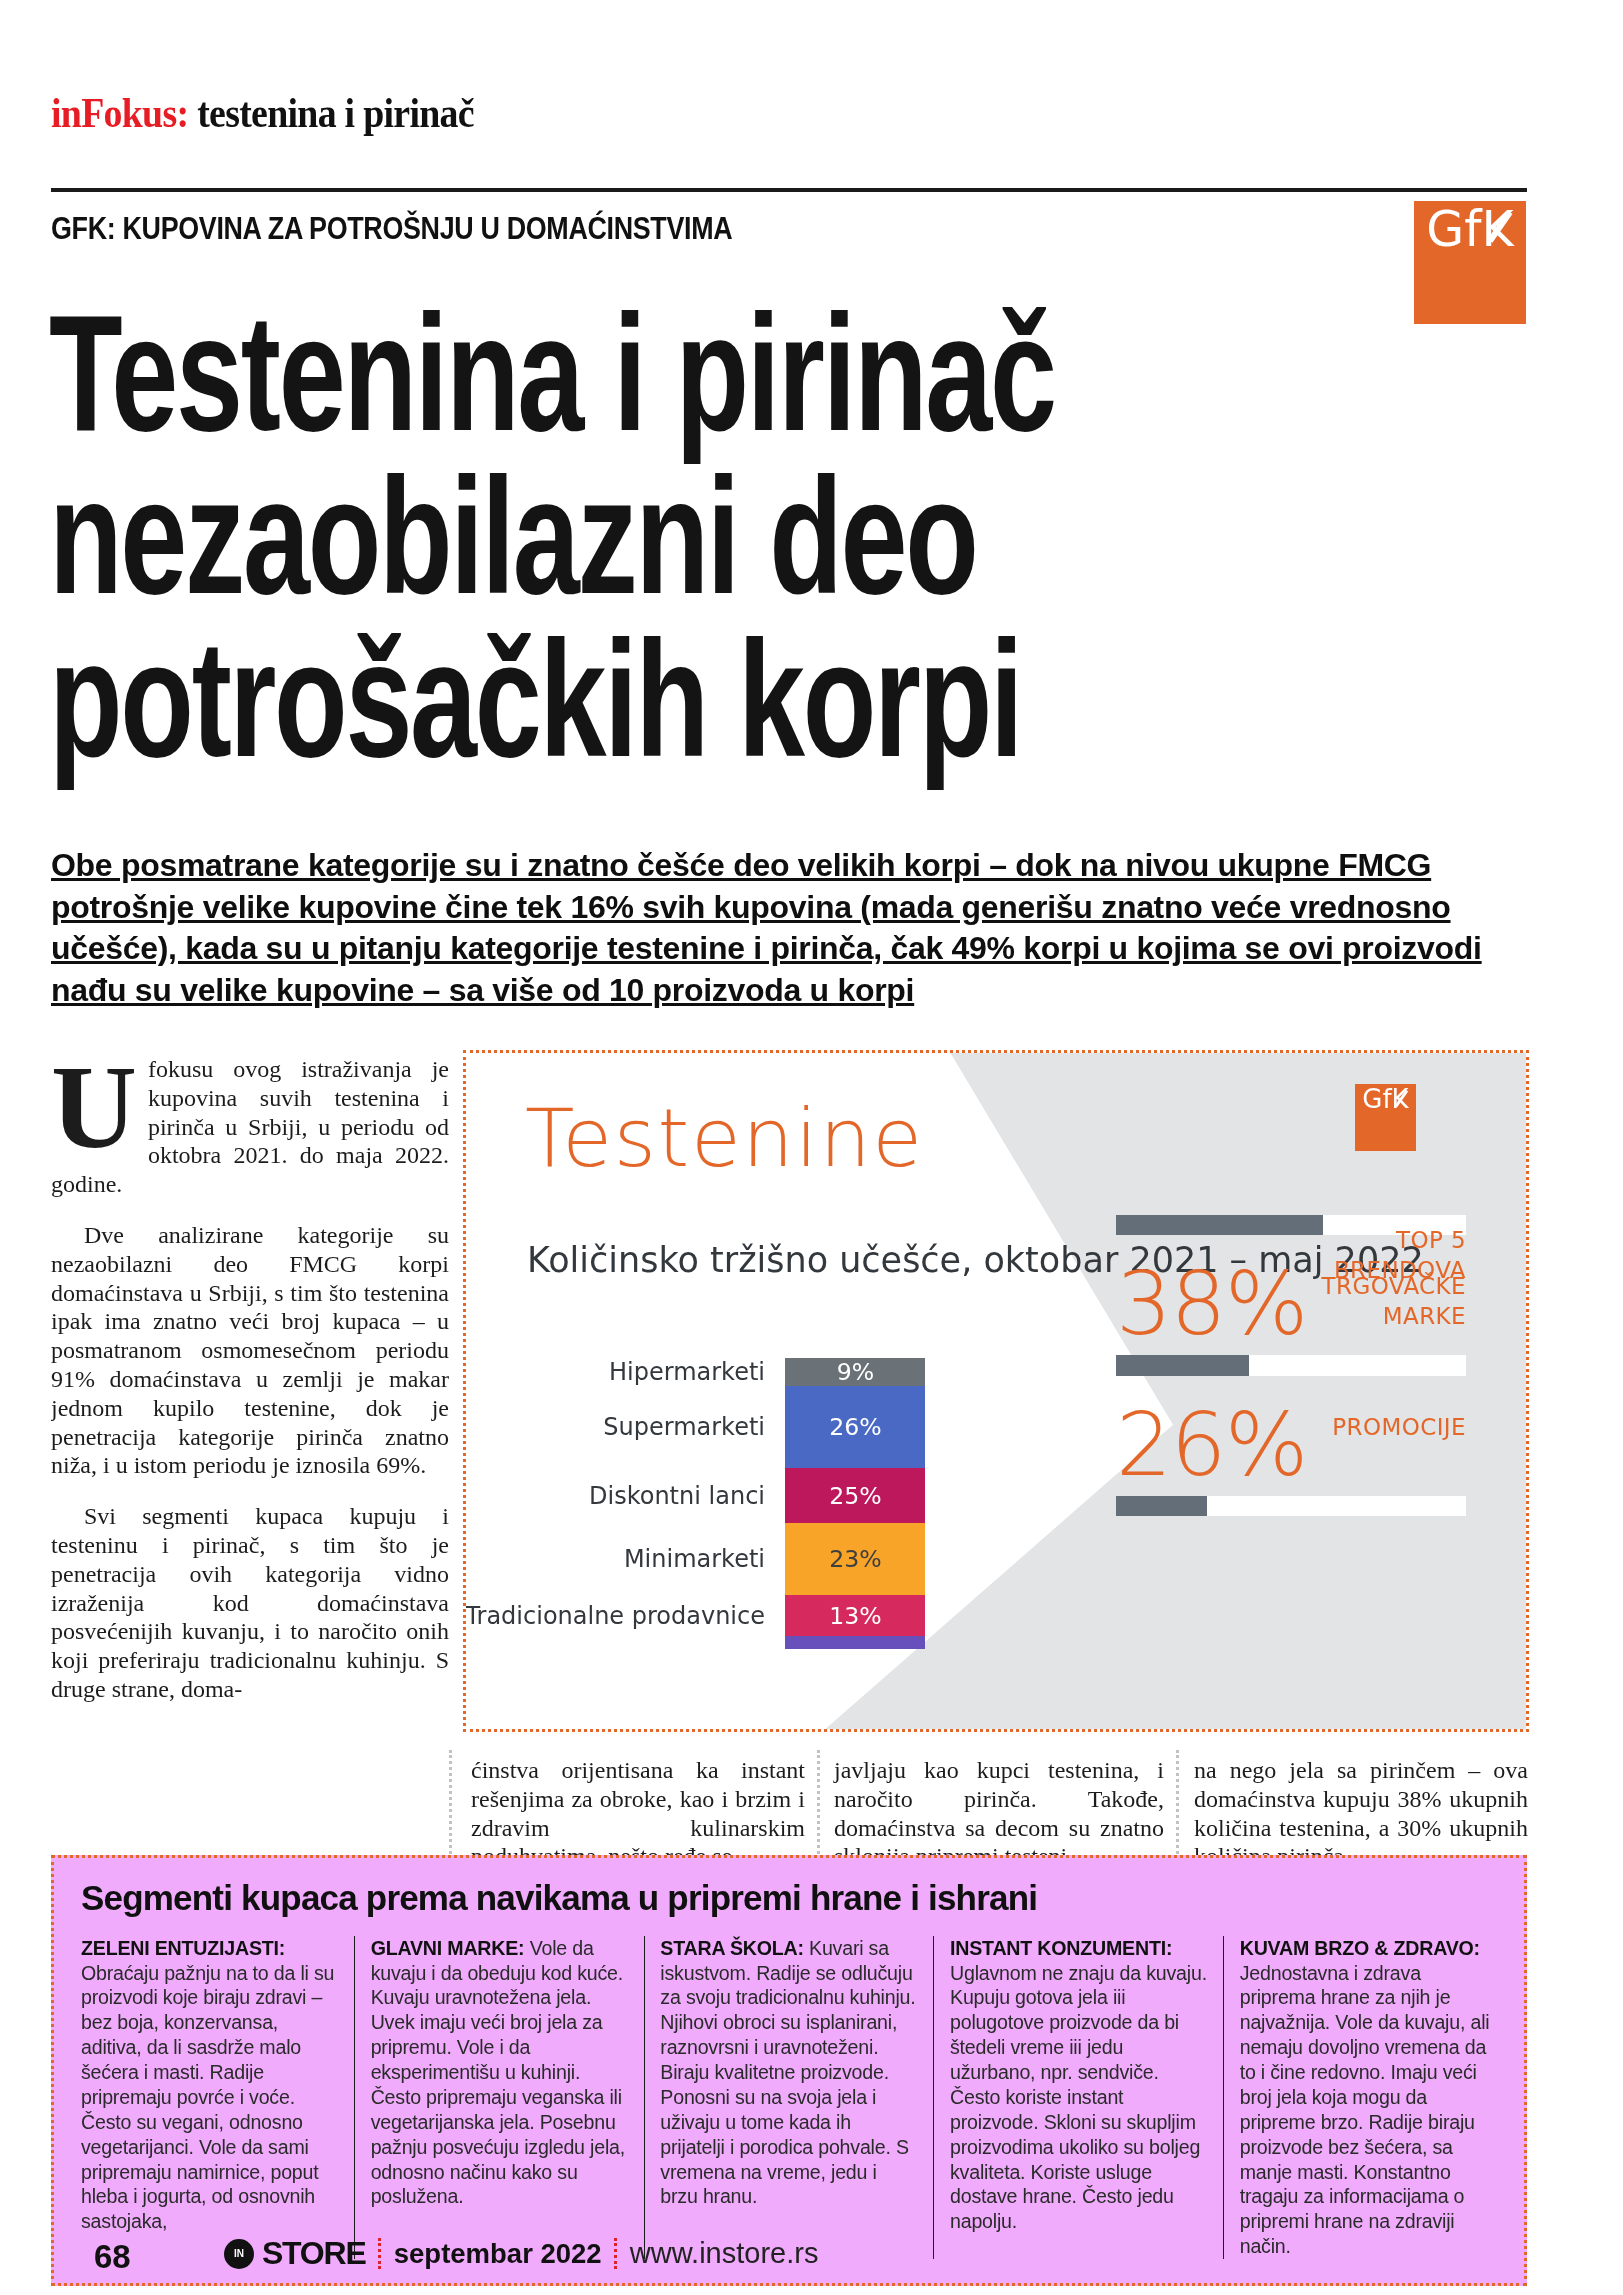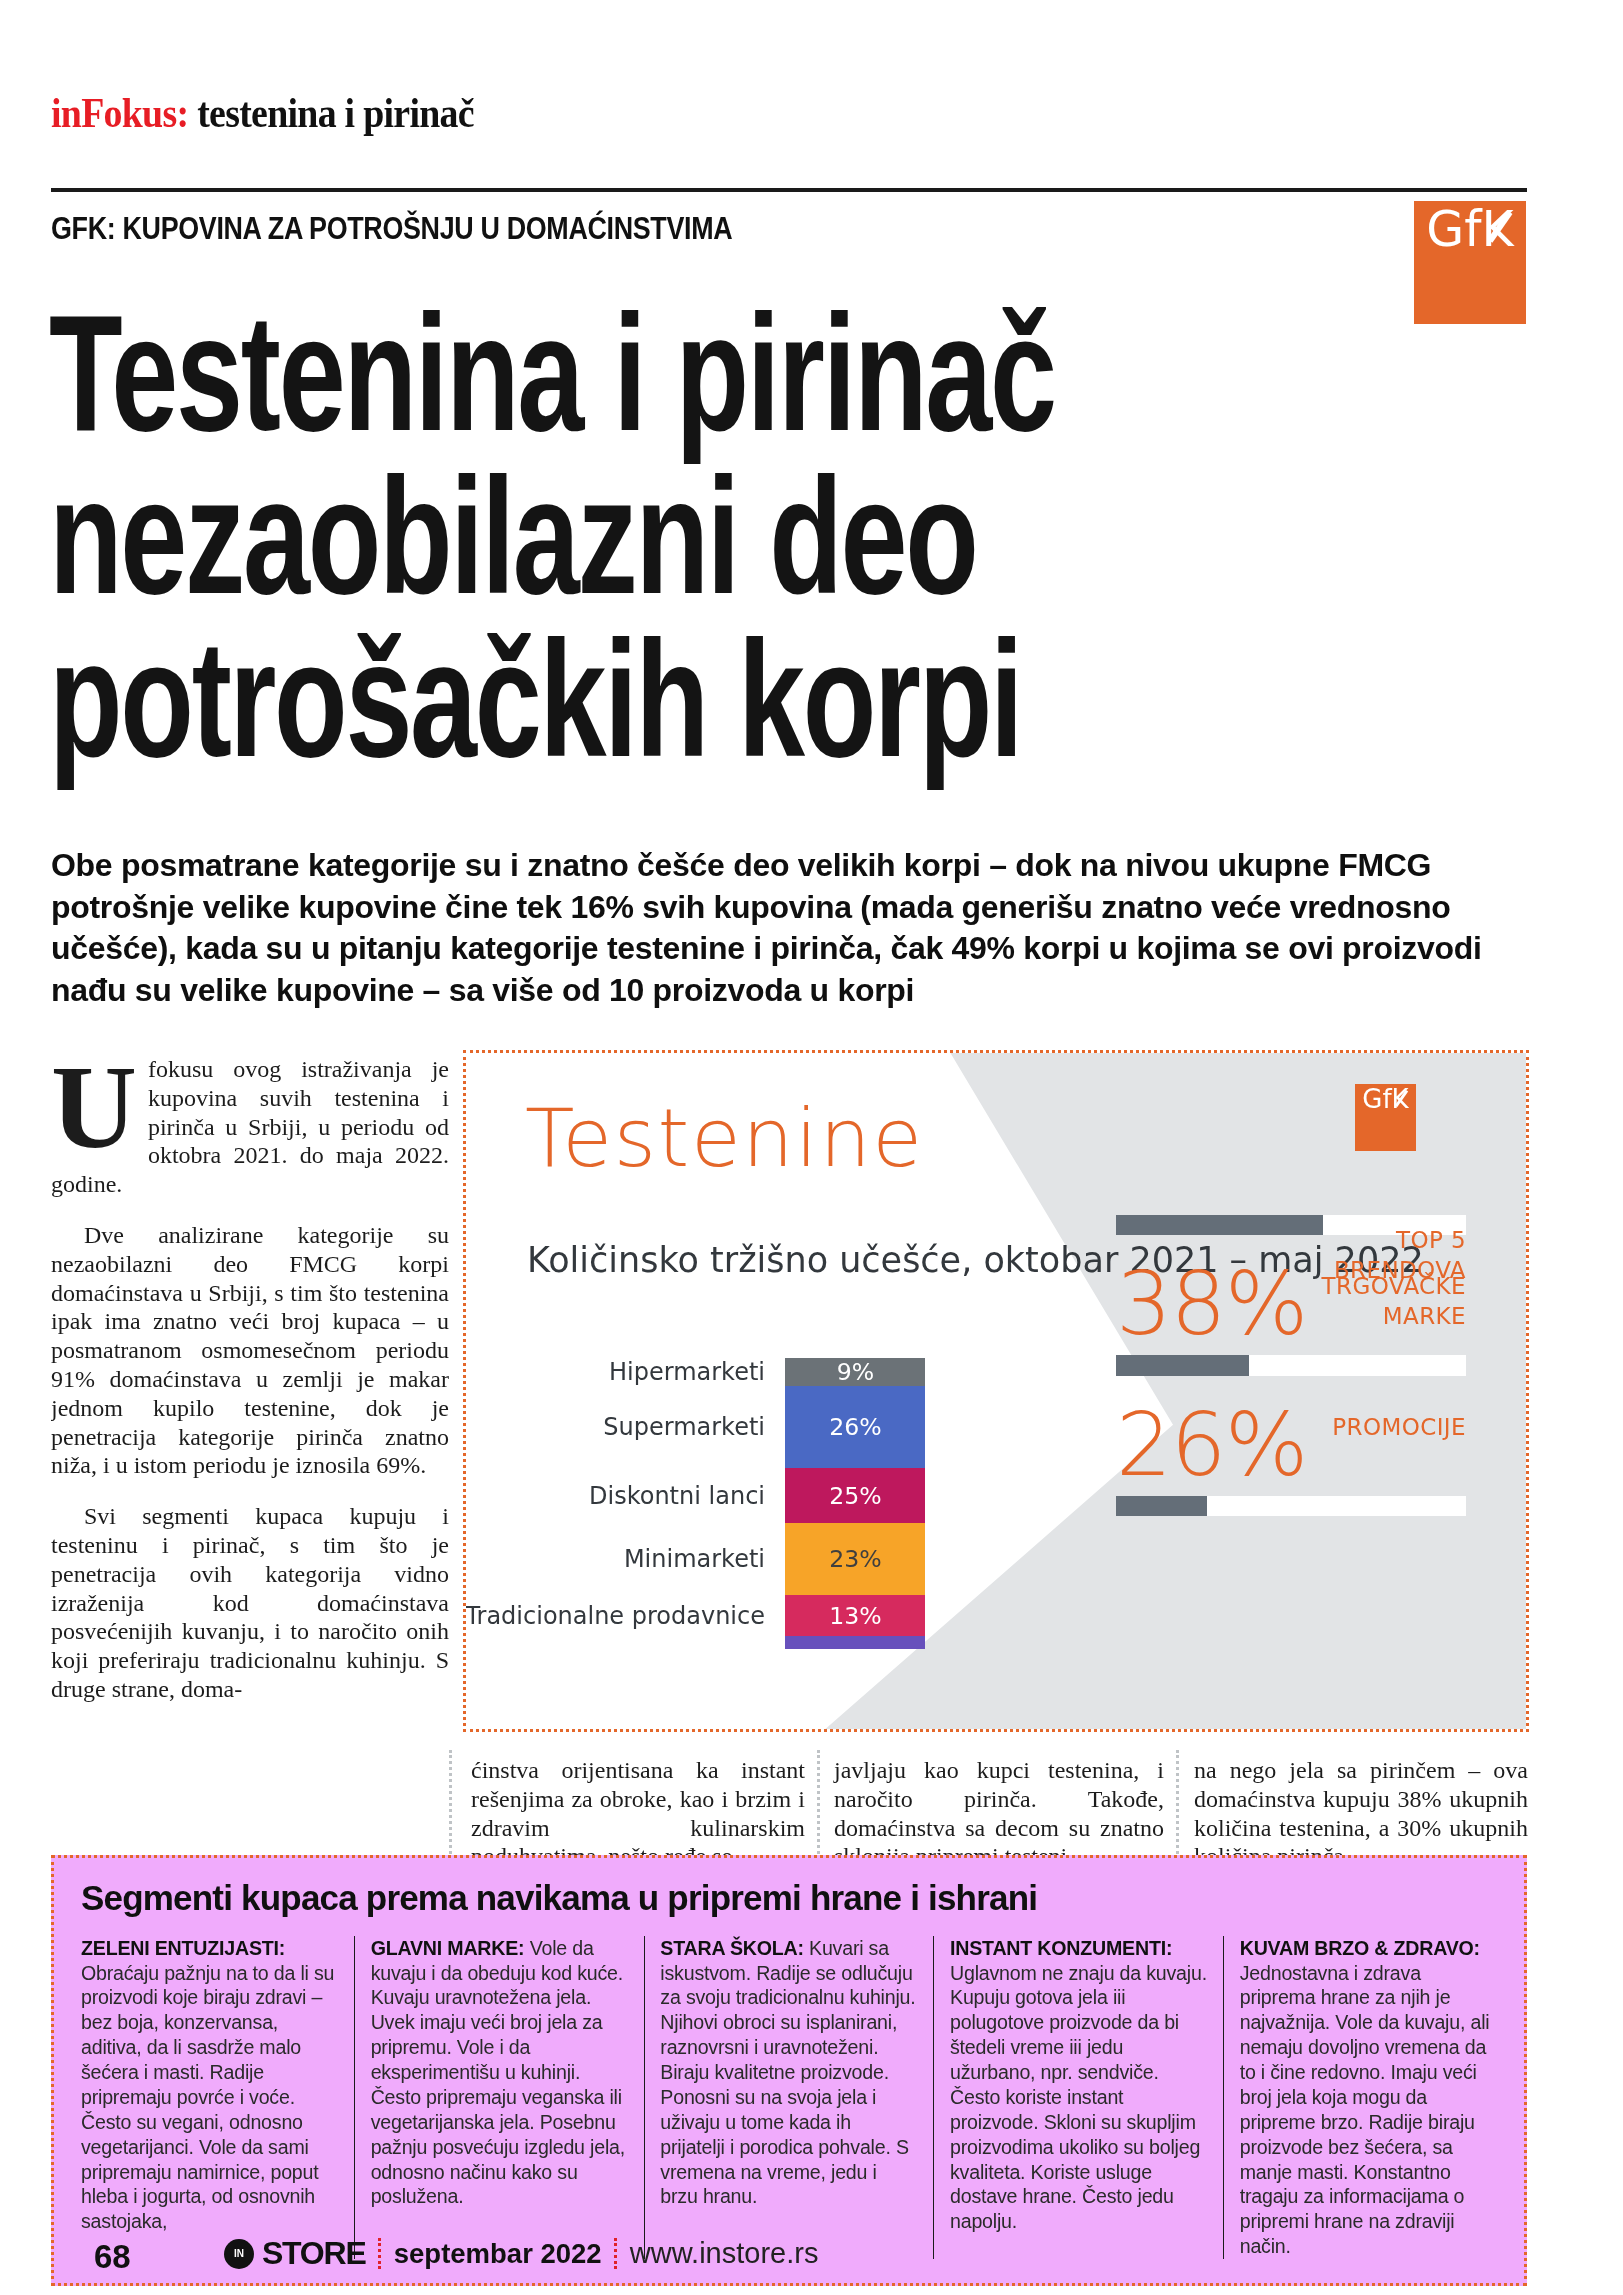--- a/index.html
+++ b/index.html
@@ -16,21 +16,21 @@
   .gfk-logo{position:absolute;background:#e4672a;color:#fff;font-family:"DejaVu Sans",sans-serif;
           display:flex;align-items:flex-start;justify-content:center;}
   .gfk-logo .slash{position:absolute;background:#fff;transform:rotate(35deg);}
   .gfk-logo-top{left:1414px;top:201px;width:112px;height:112px;font-size:49px;padding-bottom:11px;}
   .gfk-logo-top .slash{width:5.5px;height:35px;top:7.9px;right:23.6px;}
   
   .headline{position:absolute;left:49px;top:292px;font-size:165px;line-height:163px;font-weight:700;
           letter-spacing:-3.1px;color:#141414;transform:scaleX(0.73);transform-origin:left top;white-space:nowrap;}
   
   .lead{position:absolute;left:51px;top:845px;width:1476px;font-size:32px;line-height:1.3;
-        font-weight:700;letter-spacing:-0.3px;color:#0f0f0f;}
+        font-weight:700;letter-spacing:-0.3px;color:#0f0f0f;text-decoration:underline;}
   
   .serif{font-family:"Liberation Serif",serif;color:#1c1c1c;}
   .col-left{position:absolute;left:51px;top:1055px;width:398px;height:797px;overflow:hidden;
         font-size:24px;line-height:1.2;text-align:justify;}
   .col-left p{margin:0;}
   .col-left p + p{margin-top:22px;text-indent:33px;}
   .dropcap{float:left;font-size:119px;line-height:0.78;font-weight:700;padding:6.3px 11px 0 0;color:#1c1c1c;}
   .mid-col{position:absolute;top:1756px;font-size:24px;line-height:1.2;text-align:justify;}
   .mid-sep{position:absolute;top:1750px;width:0;height:188px;border-left:3.1px dotted #bfc3c6;}
   

